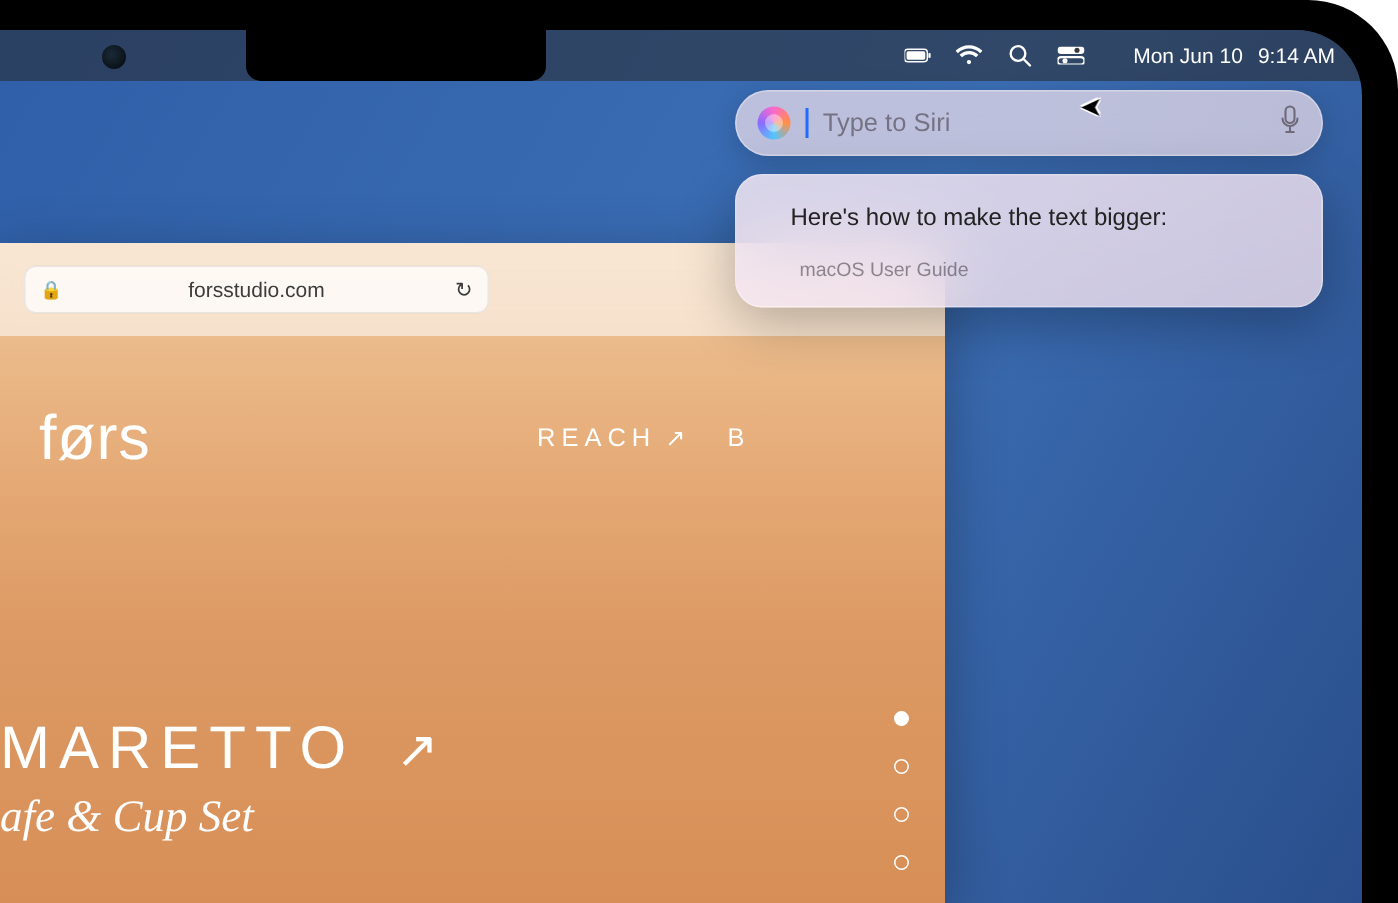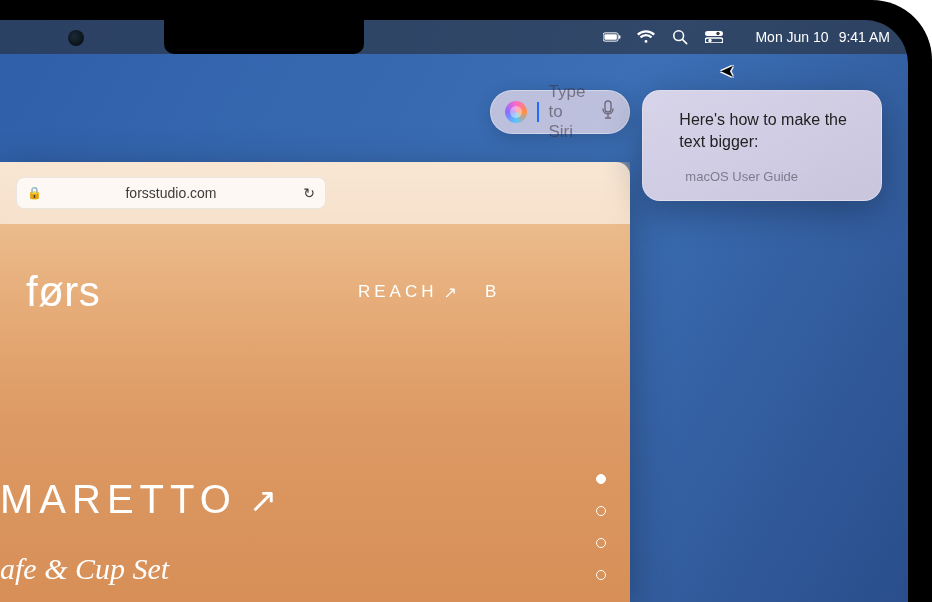--- a/index.html
+++ b/index.html
@@ -97,41 +97,40 @@
     display: flex; gap: 24px;
     font-size: 17px; letter-spacing: 4px; font-weight: 500;
     color: #fff;
   }
   .navlinks span { display: inline-flex; align-items: center; gap: 6px; justify-content: flex-end; }
   .arrow-ne { font-size: 16px; }
 
   .hero-title {
     position: absolute; left: 0; top: 315px;
     font-size: 40px; letter-spacing: 6px; font-weight: 400;
-    display: inline-flex; align-items: center; gap: 12px;
+    display: inline-flex; align-items: center; gap: 27px;
   }
   .hero-sub {
     position: absolute; left: 0; top: 366px;
     font-size: 30px; font-style: italic; font-family: Georgia, "Times New Roman", serif;
     font-weight: 400;
-    margin-top: 24px;
   }
 
   .dots {
     position: absolute; right: 24px; top: 312px;
     display: flex; flex-direction: column; gap: 22px;
   }
   .dots .d { width: 10px; height: 10px; border-radius: 50%; border: 1.5px solid #fff; }
   .dots .d.active { background: #fff; }
 
   
   .siri-wrap {
-    position: absolute; top: 70px; right: 26px; width: 392px;
+    position: absolute; top: 40px; right: 26px; width: 392px;
     z-index: 30;
-    display: flex; flex-direction: row; gap: 12px;
+    display: flex; flex-direction: column; gap: 12px;
   }
   .siri-input {
     height: 44px; border-radius: 22px;
     background: rgba(240,225,235,0.72);
     backdrop-filter: blur(20px);
     border: 1px solid rgba(255,255,255,0.35);
     display: flex; align-items: center; padding: 0 14px; gap: 10px;
     box-shadow: 0 4px 18px rgba(0,0,0,0.18);
   }
   .siri-logo {
@@ -196,21 +195,21 @@
         <svg viewBox="0 0 18 12" width="18" height="12">
             <rect x="0" y="0" width="18" height="5" rx="2.5" fill="#fff"></rect>
             <rect x="0" y="7" width="18" height="5" rx="2.5" fill="none" stroke="#fff" stroke-width="1.5"></rect>
             <circle cx="13" cy="2.5" r="1.7" fill="#3a3a3c"></circle>
             <circle cx="5" cy="9.5" r="1.7" fill="#fff"></circle>
           </svg>
       </span>
       <span><span class="siri-dot"></span></span>
       <span class="datetime">
         <span>Mon Jun 10</span>
-        <span>9:41 AM</span>
+        <span>9:14 AM</span>
       </span>
     </div>
 
     <span class="cursor">➤</span>
 
     <div class="safari">
       <div class="toolbar">
         <div class="addressbar">
           <span class="lock">🔒</span>
           <span>forsstudio.com</span>

